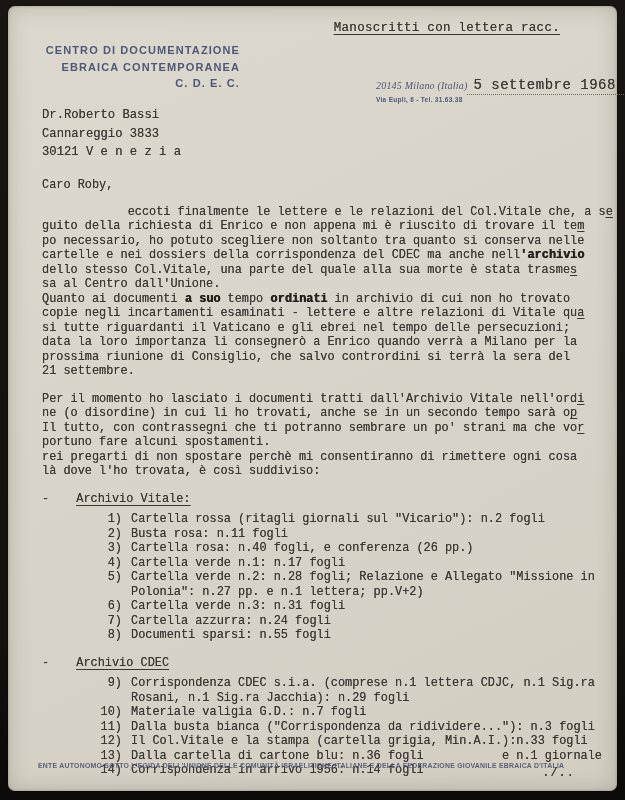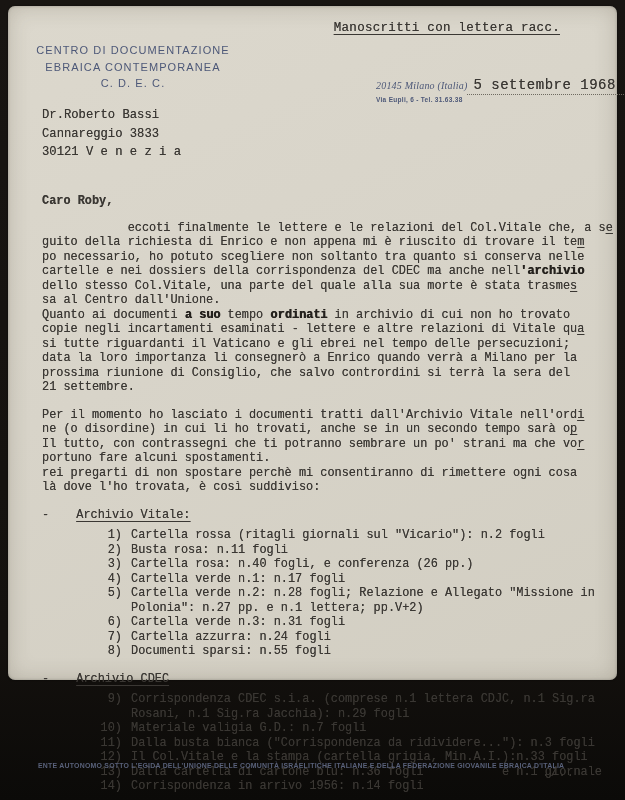--- a/index.html
+++ b/index.html
@@ -2,35 +2,35 @@
 <html lang="it"><head>
 <meta charset="utf-8">
 <style>
   html,body{margin:0;padding:0;}
   body{
     width:625px;height:800px;position:relative;overflow:hidden;
     background:linear-gradient(180deg,#181512 0%,#14110e 80%,#0b0a08 100%);
     font-family:"Liberation Mono", monospace;
   }
   .paper{
-    position:absolute;left:8px;top:6px;width:609px;height:674px;
+    position:absolute;left:8px;top:6px;width:609px;height:785px;
     background:linear-gradient(155deg,#dcd8cd 0%,#d8d4c9 45%,#d2cec2 100%);
     border-radius:7px;
     box-shadow:inset 0 0 22px rgba(70,60,40,0.22), inset 0 0 3px rgba(0,0,0,0.25), 0 0 2px rgba(0,0,0,.6);
   }
   .ink{color:#3a3733;}
   .typed{font-family:"Liberation Mono", monospace;text-shadow:0 0 0.5px rgba(58,55,51,0.75);}
   
   .tagline{
     position:absolute;top:15px;right:57px;font-size:12.5px;letter-spacing:0.3px;
     text-decoration:underline;text-underline-offset:3px;
   }
   .org-block{
-    position:absolute;left:18px;top:36px;width:214px;text-align:center;
-    font-family:"Liberation Sans", sans-serif;font-weight:normal;
+    position:absolute;left:18px;top:36px;width:214px;text-align:right;
+    font-family:"Liberation Sans", sans-serif;font-weight:bold;
     font-size:11px;line-height:16.5px;letter-spacing:1.1px;color:#4d5878;
   }
   .addr-print{
     position:absolute;left:368px;top:70px;white-space:nowrap;
   }
   .city-print{
     font-family:"Liberation Serif", serif;font-style:italic;
     font-size:10px;color:#4d5878;letter-spacing:0.2px;
   }
   .typed-date{
@@ -39,21 +39,21 @@
   }
   .street-print{
     font-family:"Liberation Sans", sans-serif;font-weight:bold;
     font-size:6.5px;color:#4d5878;letter-spacing:0.3px;margin-top:2px;
   }
   
   .recipient{position:absolute;left:34px;top:100px;font-size:12.2px;line-height:18.5px;}
   .recipient .underl{text-underline-offset:3px;}
   
   .body-block{position:absolute;left:34px;top:172px;right:18px;font-size:11.9px;line-height:14.5px;}
-  .salutation{margin:16px 0 12px 0;font-weight:bold;}
+  .salutation{margin:0 0 12px 0;}
   .line{white-space:pre;}
   .seg-b{font-weight:bold;color:#24211d;text-shadow:0.5px 0 0 #24211d;}
   .seg-u{text-decoration:underline;text-underline-offset:2px;}
   .gap{height:13px;}
   .gap-sm{height:6px;}
   .heading{display:flex;}
   .heading .h-text{text-decoration:underline;text-underline-offset:3px;margin-left:20px;}
   .item{display:flex;}
   .item .num{display:inline-block;width:80px;text-align:right;flex:0 0 80px;}
   .item .item-lines{margin-left:9px;}

